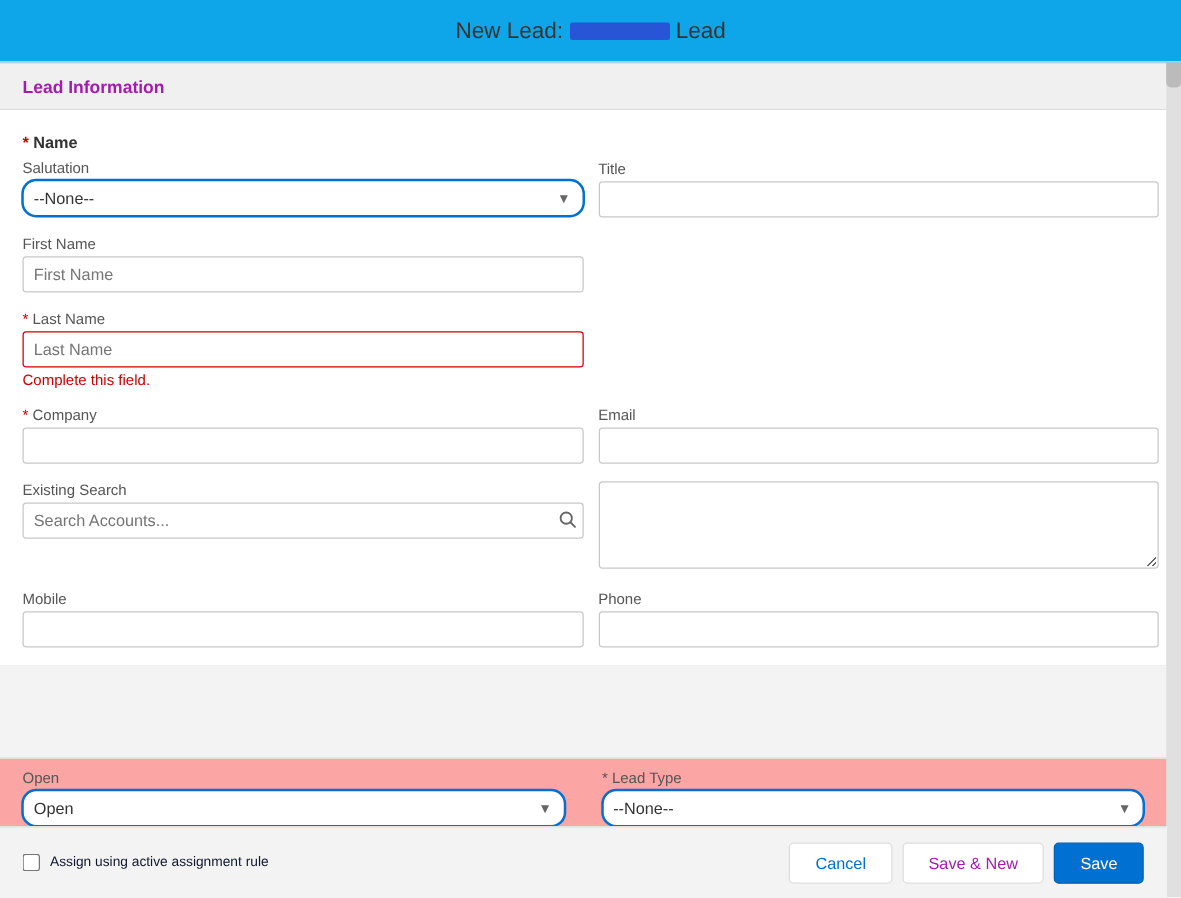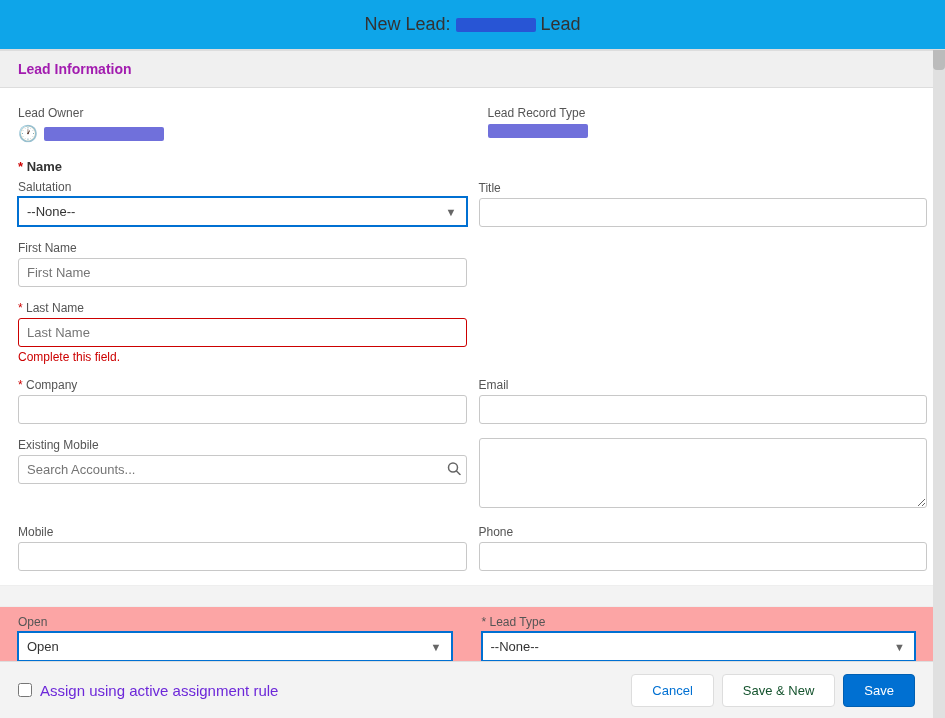--- a/index.html
+++ b/index.html
@@ -154,21 +154,21 @@
     .error-msg {
       color: #c00;
       font-size: 12px;
       margin-top: 3px;
     }
 
     select {
       width: 100%;
       padding: 6px 8px;
       border: 1px solid #0070d2;
-      border-radius: 0;
+      border-radius: 11px;
       font-size: 13px;
       color: #333;
       background: #fff;
       outline: none;
       box-shadow: 0 0 0 1px #0070d2;
       appearance: none;
       -webkit-appearance: none;
     }
 
     .select-wrapper {
@@ -234,22 +234,22 @@
       align-items: center;
       gap: 8px;
     }
 
     .assign-checkbox {
       width: 14px;
       height: 14px;
     }
 
     .assign-label {
-      font-size: 15px;
-      color: #6d28d9;
+      font-size: 11px;
+      color: #0f172a;
     }
 
     .bottom-right {
       display: flex;
       gap: 8px;
       align-items: flex-start;
     }
 
     
     .bottom-fields {
@@ -279,21 +279,21 @@
     }
 
     .btn-cancel {
       background: #fff;
       color: #0070d2;
       border: 1px solid #ddd;
     }
 
     .btn-save-new {
       background: #fff;
-      color: #14532d;
+      color: #a21caf;
       border: 1px solid #ddd;
     }
 
     .btn-save {
       background: #0070d2;
       color: #ffffff;
       border: 1px solid #005fb2;
     }
 
     .title-field-col {
@@ -312,35 +312,20 @@
   <span style="display:inline-block;width:80px;height:14px;background:#3333cc;opacity:0.7;border-radius:2px;vertical-align:middle;"></span>
   <span> Lead</span>
 </div>
 
 <div class="section-header">
   <span>Lead Information</span>
 </div>
 
 <div class="form-body">
 
-  <div class="owner-row">
-    <div class="owner-col">
-      <span class="field-label">Lead Owner</span>
-      <div class="owner-value">
-        <span class="owner-icon">🕐</span>
-        <span class="owner-name-blur"></span>
-      </div>
-    </div>
-    <div class="owner-col">
-      <span class="field-label">Lead Record Type</span>
-      <div style="margin-top:4px;">
-        <span class="record-type-blur"></span>
-      </div>
-    </div>
-  </div>
 
   <div class="form-row">
     <div class="form-col">
       <span class="name-section-label">
         <span class="required-star">* </span><span>Name</span>
       </span>
 
       <span class="field-label">Salutation</span>
       <div class="select-wrapper">
         <select>
@@ -386,21 +371,21 @@
       <input type="text" style="">
     </div>
     <div class="form-col">
       <span class="field-label">Email</span>
       <input type="text" style="">
     </div>
   </div>
 
   <div class="form-row">
     <div class="form-col">
-      <span class="field-label">Existing Mobile</span>
+      <span class="field-label">Existing Search</span>
       <div class="search-wrapper">
         <input type="text" placeholder="Search Accounts..." style="">
         <button class="search-icon-btn">
           <svg width="14" height="14" viewBox="0 0 14 14" fill="none" xmlns="http://www.w3.org/2000/svg">
             <circle cx="6" cy="6" r="4.5" stroke="#666" stroke-width="1.5"></circle>
             <line x1="9.5" y1="9.5" x2="13" y2="13" stroke="#666" stroke-width="1.5" stroke-linecap="round"></line>
           </svg>
         </button>
       </div>
     </div>

